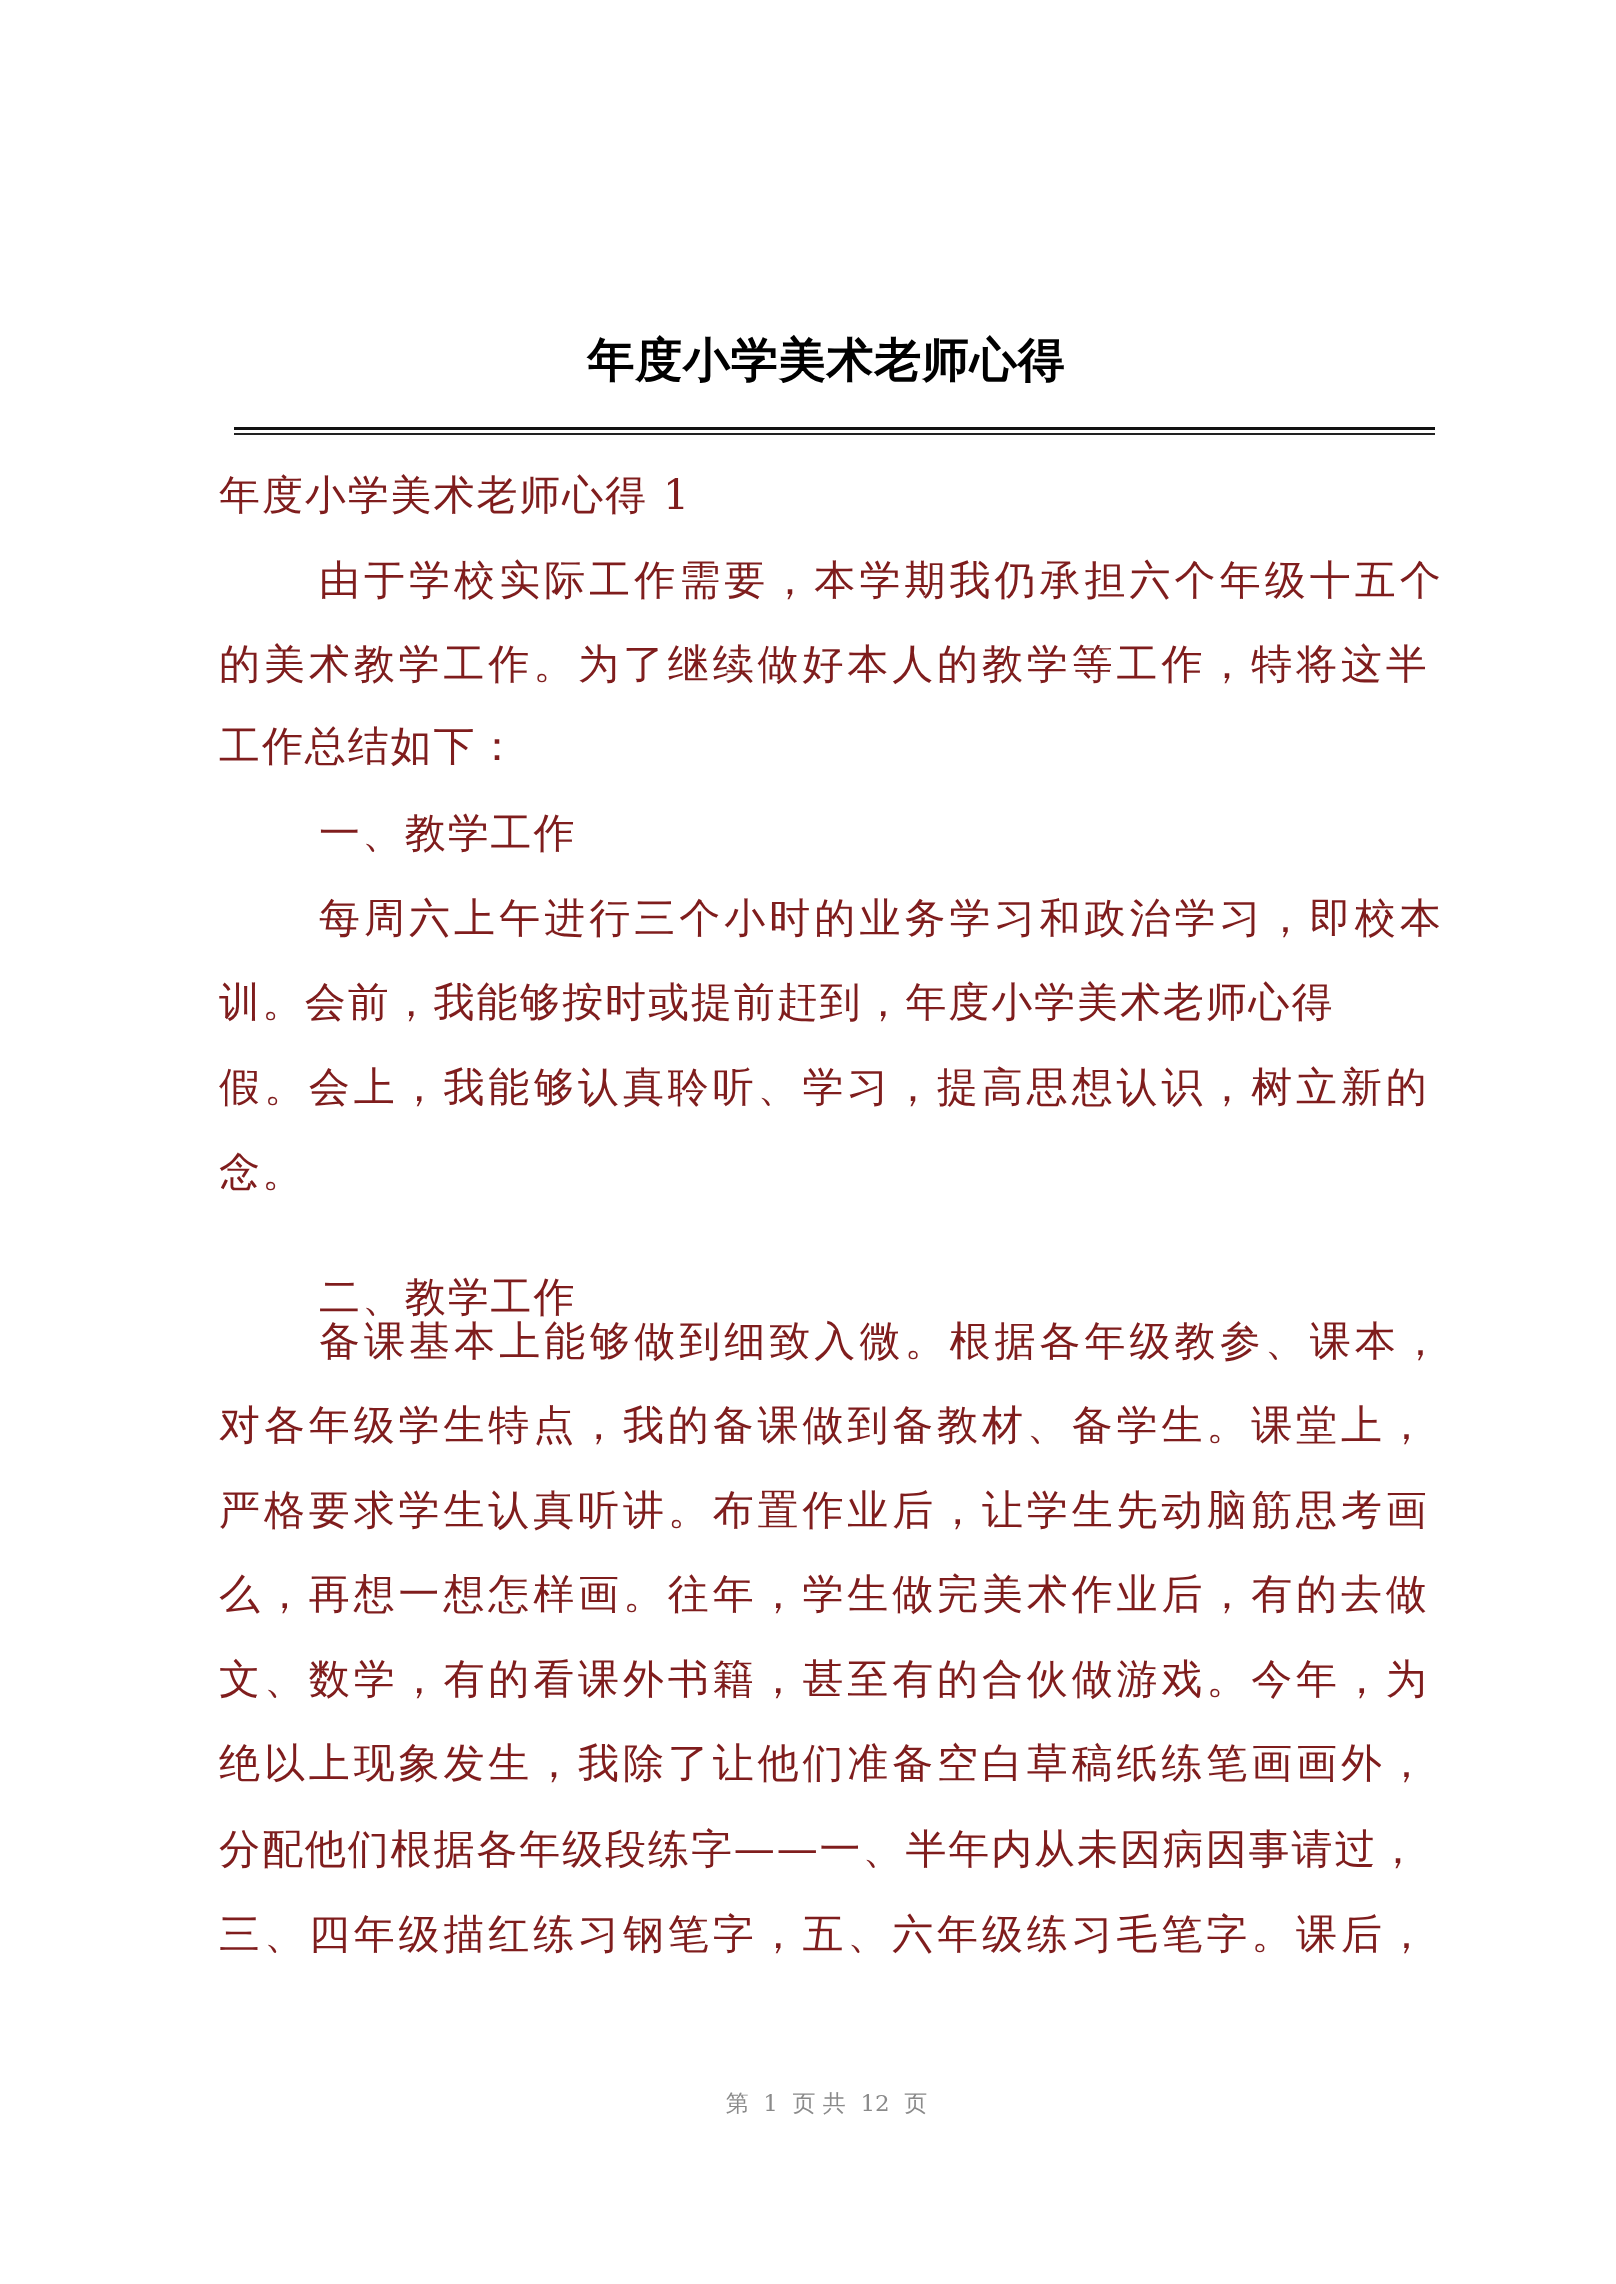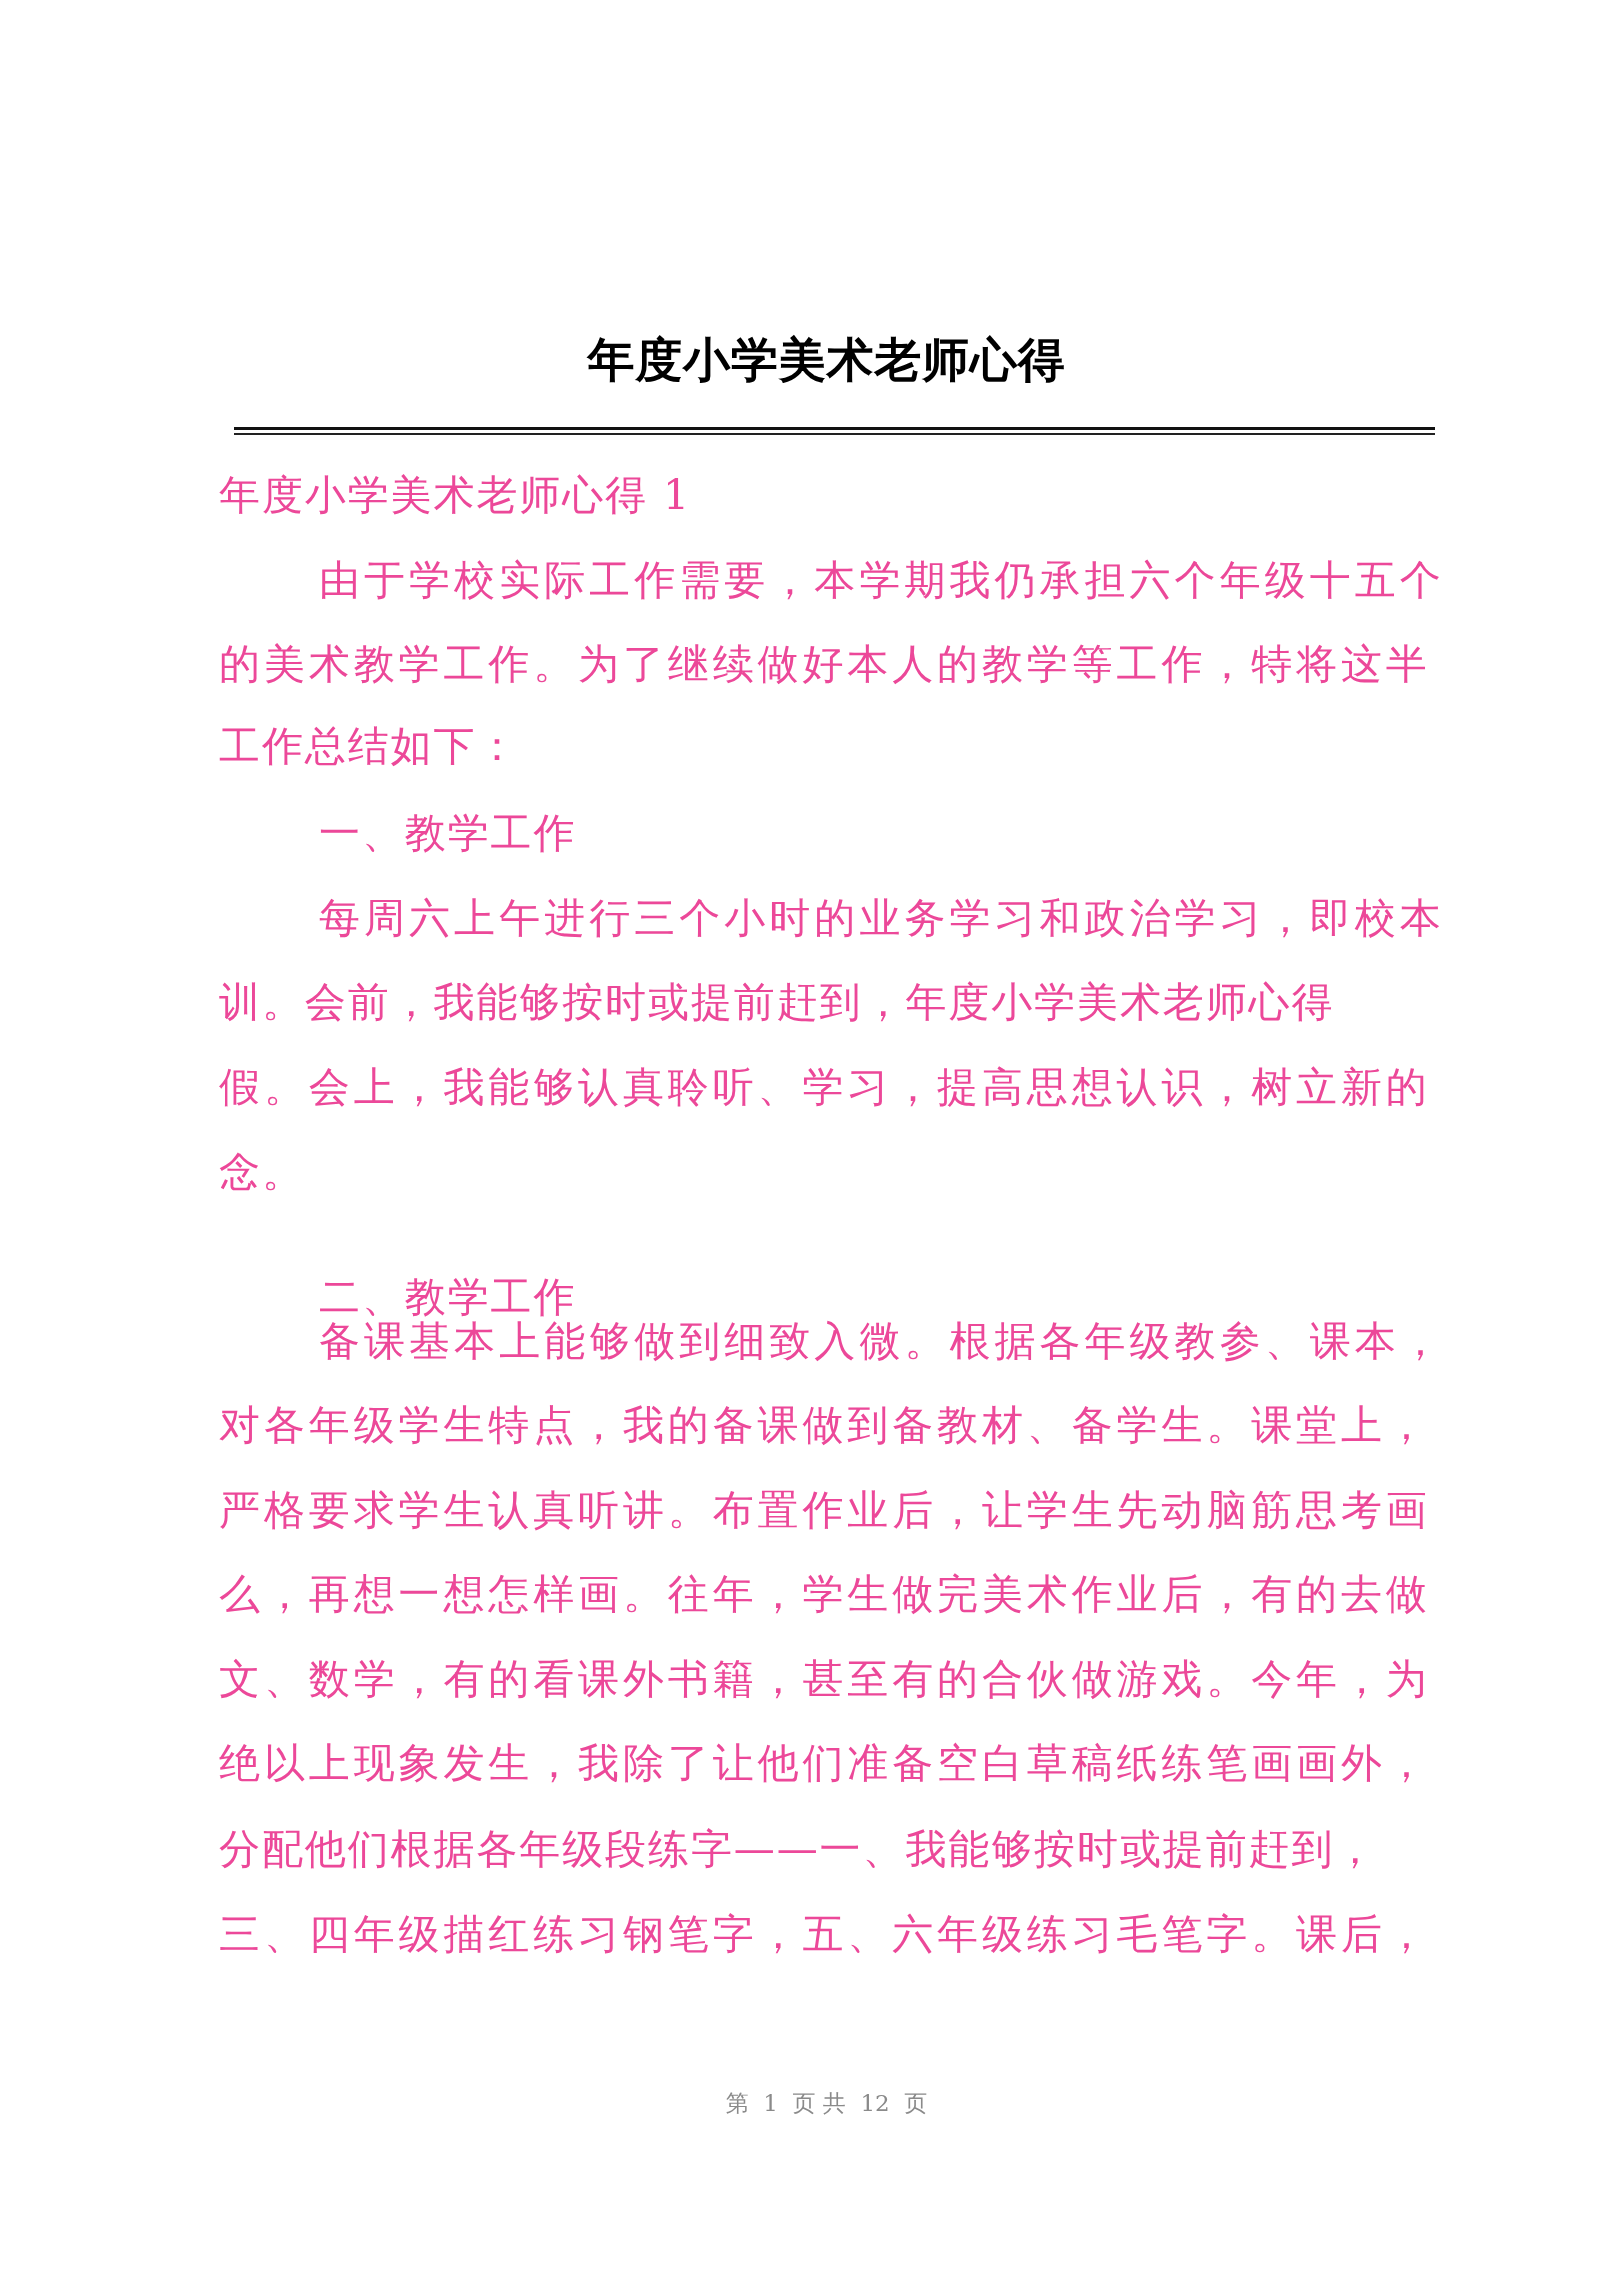--- a/index.html
+++ b/index.html
@@ -46,21 +46,21 @@
     background: #222222;
   }
   .line {
     position: absolute;
     left: 219px;
     width: 1208px;
     height: 51px;
     line-height: 51px;
     font-size: 41px;
     white-space: nowrap;
-    color: #ec4899;
+    color: #7f1d1d;
   }
   .line.justify {
     text-align: justify;
     text-align-last: justify;
   }
   .line.left {
     text-align: left;
     letter-spacing: 1.9px;
   }
   .line.indent {
@@ -98,18 +98,18 @@
   <div class="line left" style="top:977px;">训。会前，我能够按时或提前赶到，年度小学美术老师心得</div>
   <div class="line justify" style="top: 1062px; white-space: normal; word-spacing: -0.25em; overflow: hidden;"><span>假</span> <span>。</span> <span>会</span> <span>上</span> <span>，</span> <span>我</span> <span>能</span> <span>够</span> <span>认</span> <span>真</span> <span>聆</span> <span>听</span> <span>、</span> <span>学</span> <span>习</span> <span>，</span> <span>提</span> <span>高</span> <span>思</span> <span>想</span> <span>认</span> <span>识</span> <span>，</span> <span>树</span> <span>立</span> <span>新</span> <span>的</span> </div>
   <div class="line left" style="top:1147px;">念。</div>
   <div class="line indent left" style="top:1231px;margin-top:41px;">二、教学工作</div>
   <div class="line indent justify" style="top: 1316px; white-space: normal; word-spacing: -0.25em; overflow: hidden;"><span>备</span> <span>课</span> <span>基</span> <span>本</span> <span>上</span> <span>能</span> <span>够</span> <span>做</span> <span>到</span> <span>细</span> <span>致</span> <span>入</span> <span>微</span> <span>。</span> <span>根</span> <span>据</span> <span>各</span> <span>年</span> <span>级</span> <span>教</span> <span>参</span> <span>、</span> <span>课</span> <span>本</span> <span>，</span> </div>
   <div class="line justify" style="top: 1400px; white-space: normal; word-spacing: -0.25em; overflow: hidden;"><span>对</span> <span>各</span> <span>年</span> <span>级</span> <span>学</span> <span>生</span> <span>特</span> <span>点</span> <span>，</span> <span>我</span> <span>的</span> <span>备</span> <span>课</span> <span>做</span> <span>到</span> <span>备</span> <span>教</span> <span>材</span> <span>、</span> <span>备</span> <span>学</span> <span>生</span> <span>。</span> <span>课</span> <span>堂</span> <span>上</span> <span>，</span> </div>
   <div class="line justify" style="top: 1485px; white-space: normal; word-spacing: -0.25em; overflow: hidden;"><span>严</span> <span>格</span> <span>要</span> <span>求</span> <span>学</span> <span>生</span> <span>认</span> <span>真</span> <span>听</span> <span>讲</span> <span>。</span> <span>布</span> <span>置</span> <span>作</span> <span>业</span> <span>后</span> <span>，</span> <span>让</span> <span>学</span> <span>生</span> <span>先</span> <span>动</span> <span>脑</span> <span>筋</span> <span>思</span> <span>考</span> <span>画</span> </div>
   <div class="line justify" style="top: 1569px; white-space: normal; word-spacing: -0.25em; overflow: hidden;"><span>么</span> <span>，</span> <span>再</span> <span>想</span> <span>一</span> <span>想</span> <span>怎</span> <span>样</span> <span>画</span> <span>。</span> <span>往</span> <span>年</span> <span>，</span> <span>学</span> <span>生</span> <span>做</span> <span>完</span> <span>美</span> <span>术</span> <span>作</span> <span>业</span> <span>后</span> <span>，</span> <span>有</span> <span>的</span> <span>去</span> <span>做</span> </div>
   <div class="line justify" style="top: 1654px; white-space: normal; word-spacing: -0.25em; overflow: hidden;"><span>文</span> <span>、</span> <span>数</span> <span>学</span> <span>，</span> <span>有</span> <span>的</span> <span>看</span> <span>课</span> <span>外</span> <span>书</span> <span>籍</span> <span>，</span> <span>甚</span> <span>至</span> <span>有</span> <span>的</span> <span>合</span> <span>伙</span> <span>做</span> <span>游</span> <span>戏</span> <span>。</span> <span>今</span> <span>年</span> <span>，</span> <span>为</span> </div>
   <div class="line justify" style="top: 1738px; white-space: normal; word-spacing: -0.25em; overflow: hidden;"><span>绝</span> <span>以</span> <span>上</span> <span>现</span> <span>象</span> <span>发</span> <span>生</span> <span>，</span> <span>我</span> <span>除</span> <span>了</span> <span>让</span> <span>他</span> <span>们</span> <span>准</span> <span>备</span> <span>空</span> <span>白</span> <span>草</span> <span>稿</span> <span>纸</span> <span>练</span> <span>笔</span> <span>画</span> <span>画</span> <span>外</span> <span>，</span> </div>
-  <div class="line left" style="top:1824px;">分配他们根据各年级段练字——一、我能够按时或提前赶到，</div>
+  <div class="line left" style="top:1824px;">分配他们根据各年级段练字——一、半年内从未因病因事请过，</div>
   <div class="line justify" style="top: 1909px; white-space: normal; word-spacing: -0.25em; overflow: hidden;"><span>三</span> <span>、</span> <span>四</span> <span>年</span> <span>级</span> <span>描</span> <span>红</span> <span>练</span> <span>习</span> <span>钢</span> <span>笔</span> <span>字</span> <span>，</span> <span>五</span> <span>、</span> <span>六</span> <span>年</span> <span>级</span> <span>练</span> <span>习</span> <span>毛</span> <span>笔</span> <span>字</span> <span>。</span> <span>课</span> <span>后</span> <span>，</span> </div>
 
   <div class="footer">第  1  页 共  12  页</div>
 </div>
 
 
 </body></html>

